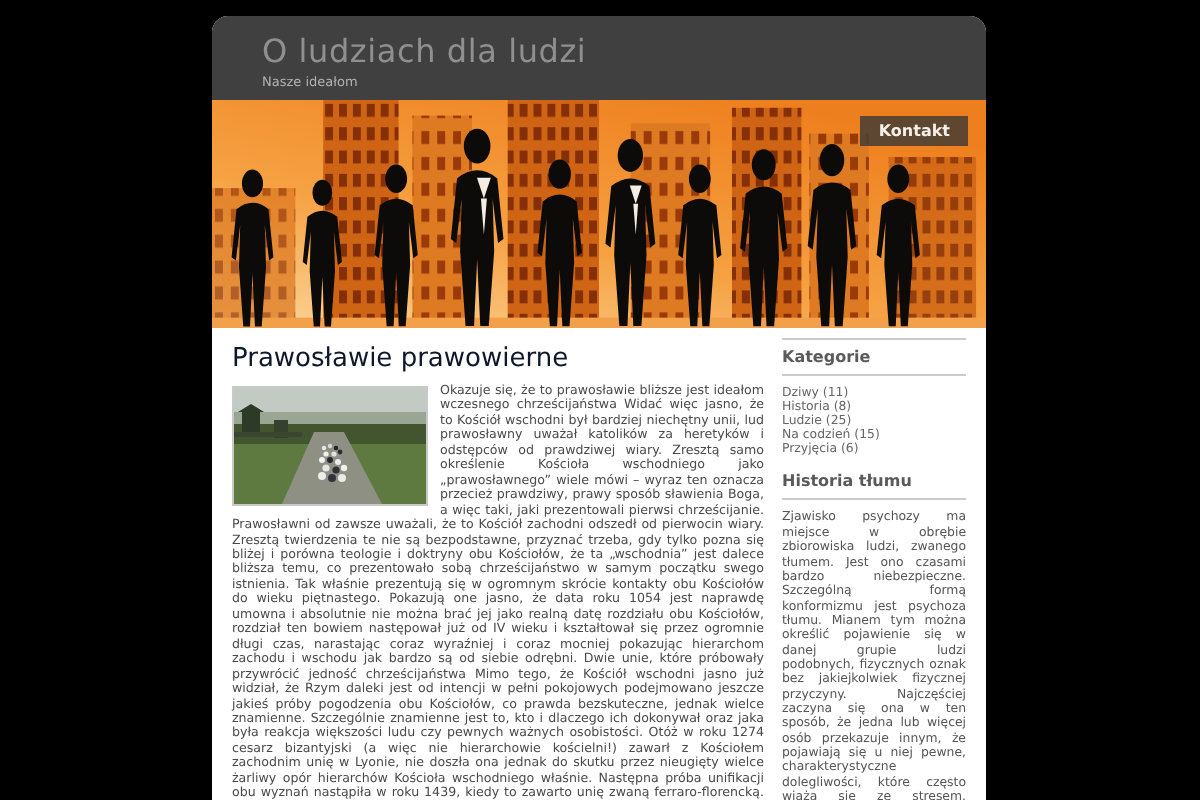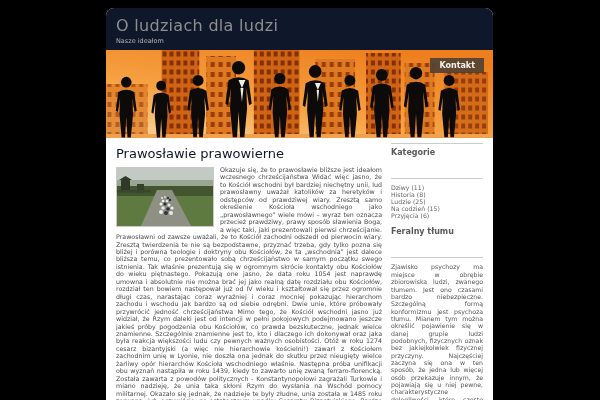--- a/index.html
+++ b/index.html
@@ -4,44 +4,44 @@
 <style>
   html,body{margin:0;padding:0;}
   body{
     width:600px;height:400px;overflow:hidden;background:#000;
     font-family:"DejaVu Sans","Liberation Sans",sans-serif;
     position:relative;
   }
   .page{position:absolute;left:106px;top:8px;width:387px;height:392px;
     background:#fff;border-radius:8px 8px 0 0;overflow:hidden;}
   
-  .site-header{padding:8px 11px 5px 10px;background:#0f172a;}
+  .site-header{padding:8px 11px 5px 25px;background:#404040;}
   .site-title{font-size:16px;color:#8f8f8f;font-weight:normal;margin:0;letter-spacing:.3px;}
   .site-subtitle{font-size:6.5px;color:#b3b3b3;margin-top:2px;}
   
-  .banner{position:relative;width:100%;height:88px;overflow:hidden;}
+  .banner{position:relative;width:100%;height:114px;overflow:hidden;}
   .banner svg{display:block;width:100%;height:100%;}
   .kontakt-btn{
     position:absolute;top:8px;right:9px;
     background:rgba(74,63,52,.88);color:#f5f0ea;
     font-size:8px;font-weight:bold;padding:3px 9px;border:none;cursor:pointer;
     font-family:"DejaVu Sans","Liberation Sans",sans-serif;
   }
   
   .main{display:flex;gap:9px;padding:5px 10px 0 10px;}
   .article-col{flex:1;min-width:0;}
   .sidebar-col{width:92px;flex-shrink:0;}
   .article-title{font-size:13px;color:#0f172a;font-weight:normal;margin:3px 0 5px 0;text-decoration:none;display:block;}
   .article-body{font-size:6.3px;line-height:7.45px;color:#4a4a4a;text-align:justify;}
   .thumb{float:left;width:96px;height:58px;margin:1px 6px 2px 0;border:1px solid #c9c9c9;background:#8a9a8a;}
   .thumb svg{display:block;width:100%;height:100%;}
   
   .sidebar-col{border-top:1px solid #ccc;}
   .widget-heading{font-size:8px;font-weight:bold;color:#5a5a5a;margin:4px 0 0 0;
-    padding-bottom:21px;border-bottom:1px solid #ccc;}
+    padding-bottom:4px;border-bottom:1px solid #ccc;}
   .cat-list{list-style:none;margin:5px 0 8px 0;padding:0;}
   .cat-list li{font-size:6.2px;line-height:7.1px;}
   .cat-list a{color:#666;text-decoration:none;cursor:pointer;}
   .widget-text{font-size:6.2px;line-height:7.35px;color:#555;text-align:justify;margin-top:5px;}
 </style>
 </head>
 <body>
 
 <div class="page">
 
@@ -143,18 +143,18 @@
 
     <div class="sidebar-col">
       <h3 class="widget-heading">Kategorie</h3>
       <ul class="cat-list">
         <li><a>Dziwy (11)</a></li>
         <li><a>Historia (8)</a></li>
         <li><a>Ludzie (25)</a></li>
         <li><a>Na codzień (15)</a></li>
         <li><a>Przyjęcia (6)</a></li>
       </ul>
-      <h3 class="widget-heading">Feralny tłumu</h3>
+      <h3 class="widget-heading">Historia tłumu</h3>
       <div class="widget-text">Zjawisko psychozy ma miejsce w obrębie zbiorowiska ludzi, zwanego tłumem. Jest ono czasami bardzo niebezpieczne. Szczególną formą konformizmu jest psychoza tłumu. Mianem tym można określić pojawienie się w danej grupie ludzi podobnych, fizycznych oznak bez jakiejkolwiek fizycznej przyczyny. Najczęściej zaczyna się ona w ten sposób, że jedna lub więcej osób przekazuje innym, że pojawiają się u niej pewne, charakterystyczne dolegliwości, które często wiążą się ze stresem. Otoczenie próbuje wówczas racjonalnie uzasadnić stwierdzoną chorobę. To wytłumaczenie zaczyna się rozprzestrzeniać i coraz większa liczba osób zauważa u siebie podobne objawy. W miarę wzrostu liczby ludzi odczuwających takie same dolegliwości, zarówno te fizyczne oznaki, jak i ich sformułowane wyjaśnienie zaczynają być coraz bardziej wiarygodne, a w ślad za tym stają się coraz bardziej rozpowszechniane. W umacnianiu tego zjawiska szczególną rolę odgrywają oczywiście medialne</div>
     </div>
 
   </div>
 </div>
 
 </body></html>

